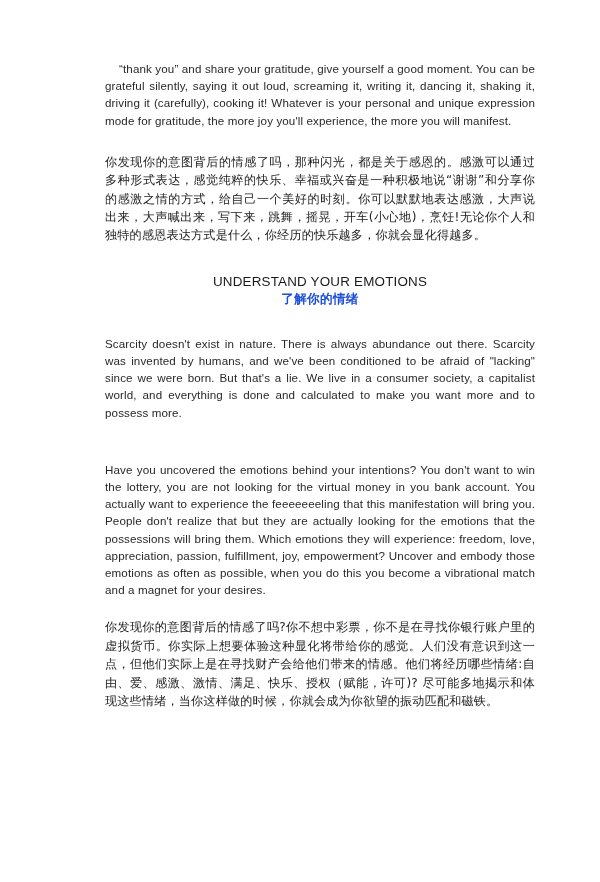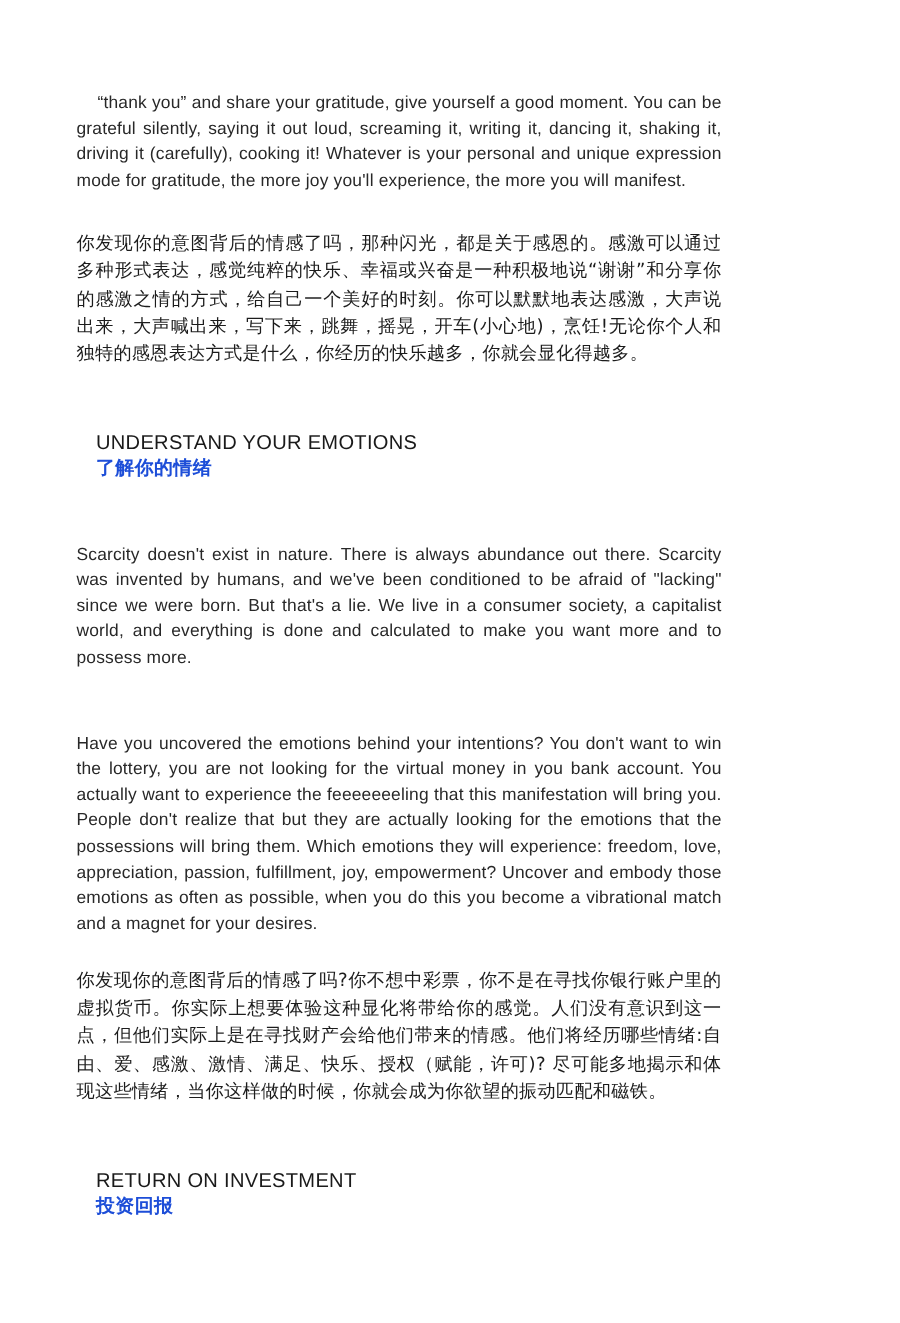--- a/index.html
+++ b/index.html
@@ -14,21 +14,21 @@
     font-family: "Liberation Sans", "DejaVu Sans", sans-serif;
     color: #231f20;
     -webkit-font-smoothing: antialiased;
   }
   .page {
     position: relative;
     width: 600px;
     height: 882px;
     background: #ffffff;
     box-sizing: border-box;
-    padding: 60px 85px 0 51px;
+    padding: 60px 85px 0 105px;
   }
   .content {
     width: 430px;
   }
 
   p.para {
     margin: 0;
     text-align: justify;
     text-justify: inter-word;
   }
@@ -47,21 +47,22 @@
     line-height: 18.4px;
     color: #1c1c1c;
     text-align: justify;
     letter-spacing: 0.2px;
   }
   .gap-md { height: 20px; }
   .gap-lg { height: 24px; }
   .gap-xl { height: 28px; }
 
   .heading-block {
-    margin: 13px;
+    margin: 0;
+    text-align: center;
   }
   .heading-en {
     font-family: "Liberation Sans", "DejaVu Sans", sans-serif;
     font-size: 13.4px;
     line-height: 17px;
     font-weight: 400;
     letter-spacing: 0.015em;
     color: #1a1a1a;
     margin: 0;
   }
@@ -107,19 +108,15 @@
     <div class="gap-md"></div>
 
     <p class="para en">Have you uncovered the emotions behind your intentions? You don't want to win the lottery, you are not looking for the virtual money in you bank account. You actually want to experience the feeeeeeeling that this manifestation will bring you. People don't realize that but they are actually looking for the emotions that the possessions will bring them. Which emotions they will experience: freedom, love, appreciation, passion, fulfillment, joy, empowerment? Uncover and embody those emotions as often as possible, when you do this you become a vibrational match and a magnet for your desires.</p>
 
     <div class="gap-md"></div>
 
     <p class="para zh">你发现你的意图背后的情感了吗?你不想中彩票，你不是在寻找你银行账户里的虚拟货币。你实际上想要体验这种显化将带给你的感觉。人们没有意识到这一点，但他们实际上是在寻找财产会给他们带来的情感。他们将经历哪些情绪:自由、爱、感激、激情、满足、快乐、授权（赋能，许可)? 尽可能多地揭示和体现这些情绪，当你这样做的时候，你就会成为你欲望的振动匹配和磁铁。</p>
 
     <div class="gap-xl"></div>
 
-    <div class="heading-block">
-      <div class="heading-en">RETURN ON INVESTMENT</div>
-      <div class="heading-zh">投资回报</div>
-    </div>
 
   </div>
 </div>
 
 </body></html>

